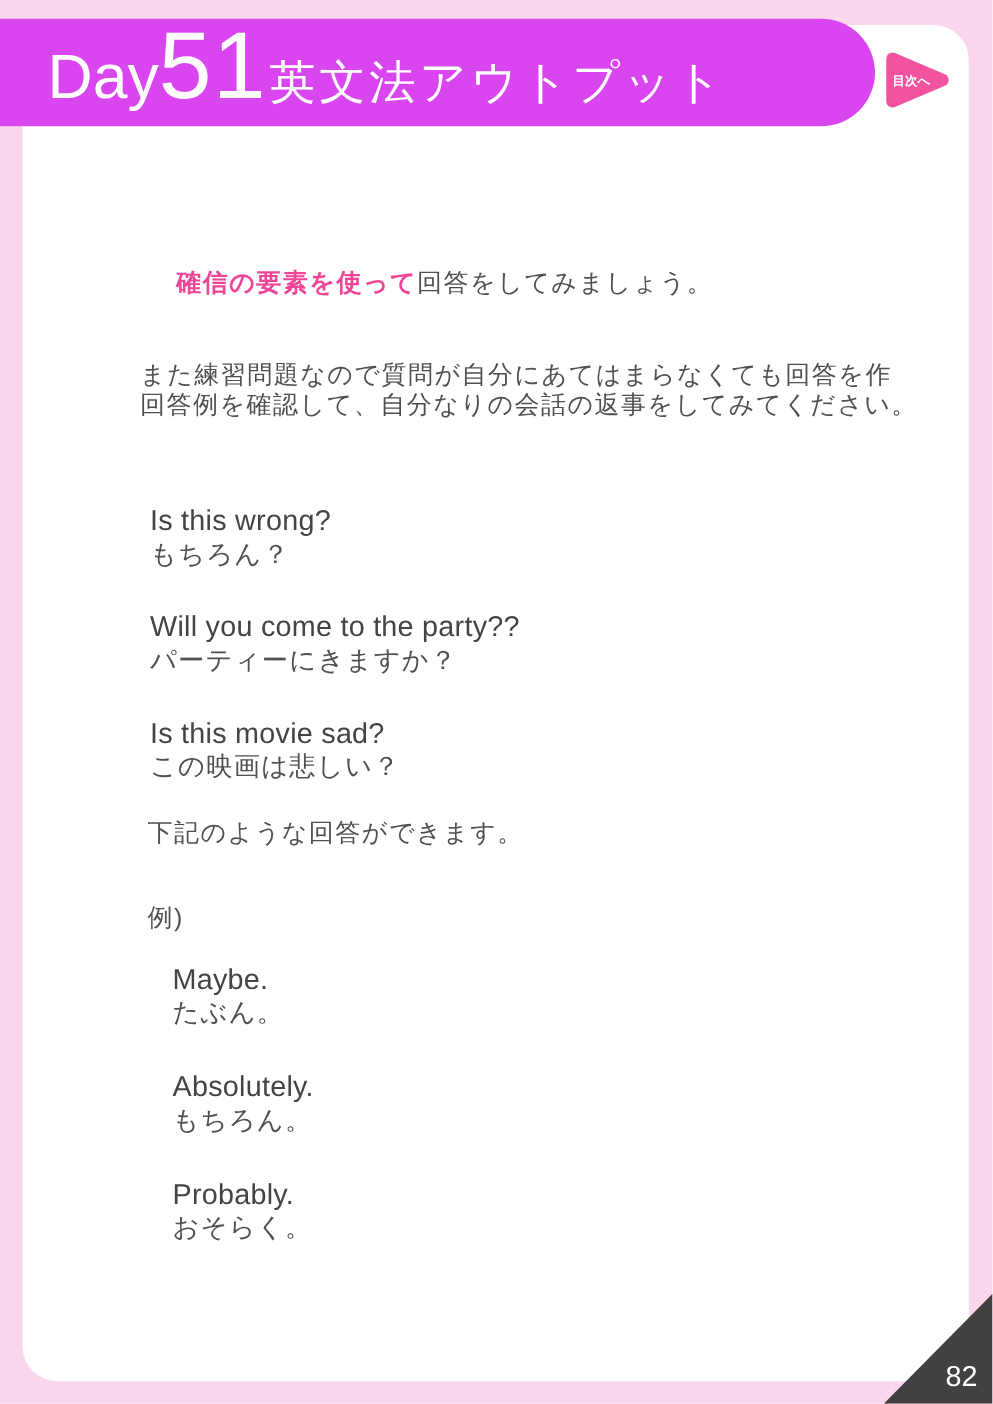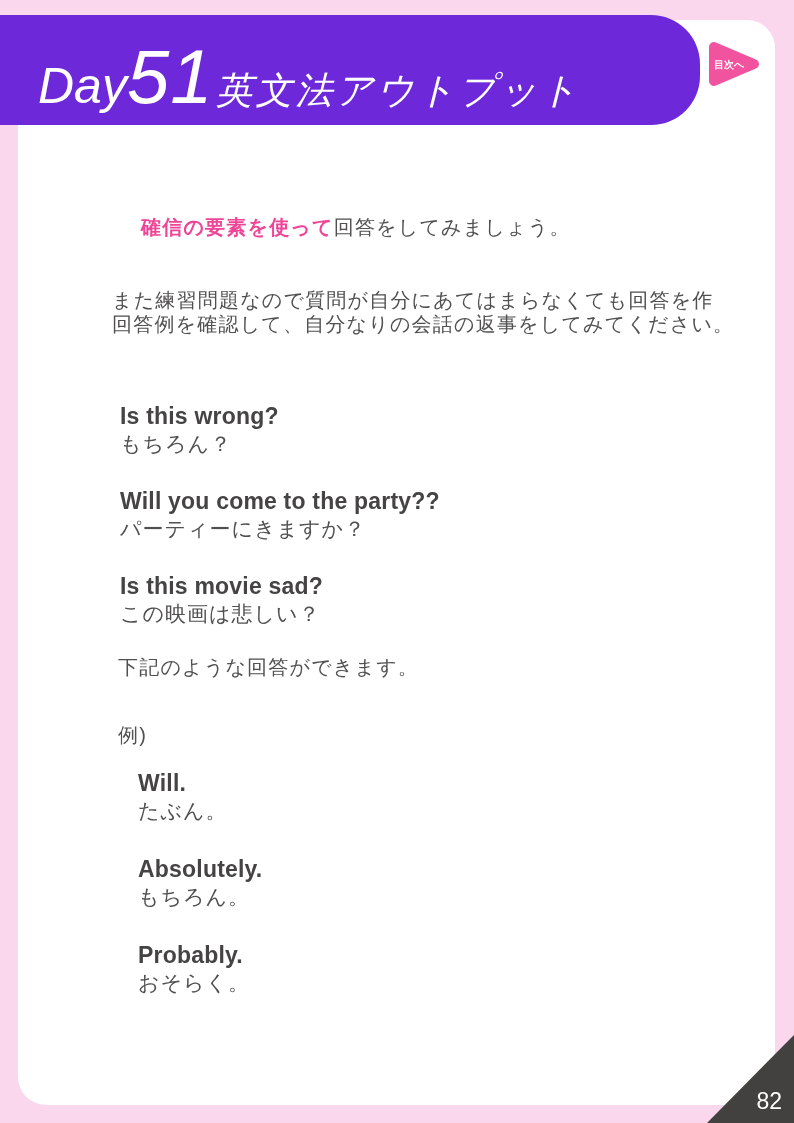--- a/index.html
+++ b/index.html
@@ -6,22 +6,22 @@
   body{
     width:794px;height:1123px;position:relative;overflow:hidden;
     background:#fbd7ee;
     font-family:"Liberation Sans","DejaVu Sans",sans-serif;
   }
   .white-card{
     position:absolute;left:18px;top:20px;width:757px;height:1085px;
     background:#ffffff;border-radius:28px;
   }
   .header-band{
-    position:absolute;left:0;top:15px;width:700px;height:110px;
-    background:#6d28d9;border-radius:0 49px 49px 0;font-style:italic;
+    position:absolute;left:0;top:15px;width:700px;height:86px;
+    background:#d946ef;border-radius:0 49px 49px 0;
   }
   .header-content{
     position:absolute;left:38px;bottom:10px;
     display:flex;align-items:baseline;color:#ffffff;white-space:nowrap;
   }
   .day-label{font-size:50px;line-height:1;}
   .day-number{font-size:76px;line-height:1;letter-spacing:1px;}
   .header-title{font-size:37px;line-height:1;margin-left:2px;letter-spacing:3px;}
   .toc-button{
     position:absolute;left:706px;top:40px;width:56px;height:48px;cursor:pointer;
@@ -30,21 +30,21 @@
   .toc-label{
     position:absolute;left:8px;top:18px;font-size:10px;font-weight:bold;
     color:#ffffff;letter-spacing:0px;white-space:nowrap;
   }
   .text-block{position:absolute;color:#514f4f;}
   .jp{font-size:20px;line-height:25px;letter-spacing:1.2px;}
   .intro{left:112px;top:215px;}
   .hl{color:#ee4597;font-weight:bold;margin-left:29px;}
   .paragraph{left:112px;top:288px;line-height:24px;}
   .pair{position:absolute;}
-  .pair .en{font-size:23px;line-height:28px;color:#454343;letter-spacing:0.2px;font-weight:bold;}
+  .pair .en{font-size:23px;line-height:28px;color:#454343;letter-spacing:0.2px;}
   .pair .ja{font-size:21px;line-height:27px;color:#514f4f;letter-spacing:1px;}
   .q1{left:120px;top:402px;}
   .q2{left:120px;top:487px;}
   .q3{left:120px;top:572px;}
   .answers-intro{left:118px;top:655px;}
   .example-label{left:118px;top:723px;}
   .a1{left:138px;top:769px;}
   .a2{left:138px;top:855px;}
   .a3{left:138px;top:941px;}
   .corner-triangle{
@@ -99,21 +99,21 @@
 <div class="pair q3">
   <div class="en">Is this movie sad?</div>
   <div class="ja">この映画は悲しい？</div>
 </div>
 
 <div class="text-block jp answers-intro">下記のような回答ができます。</div>
 
 <div class="text-block jp example-label">例)</div>
 
 <div class="pair a1">
-  <div class="en">Will.</div>
+  <div class="en">Maybe.</div>
   <div class="ja">たぶん。</div>
 </div>
 
 <div class="pair a2">
   <div class="en">Absolutely.</div>
   <div class="ja">もちろん。</div>
 </div>
 
 <div class="pair a3">
   <div class="en">Probably.</div>

